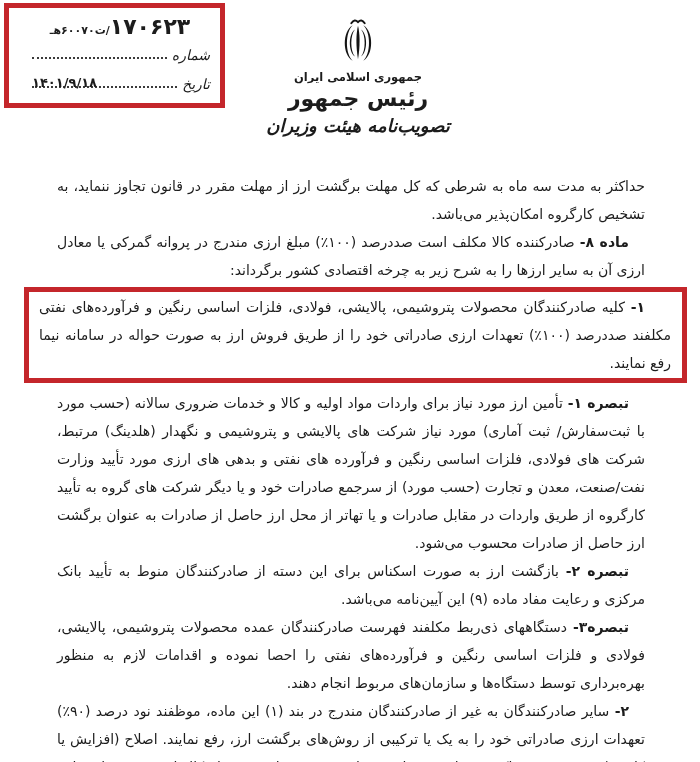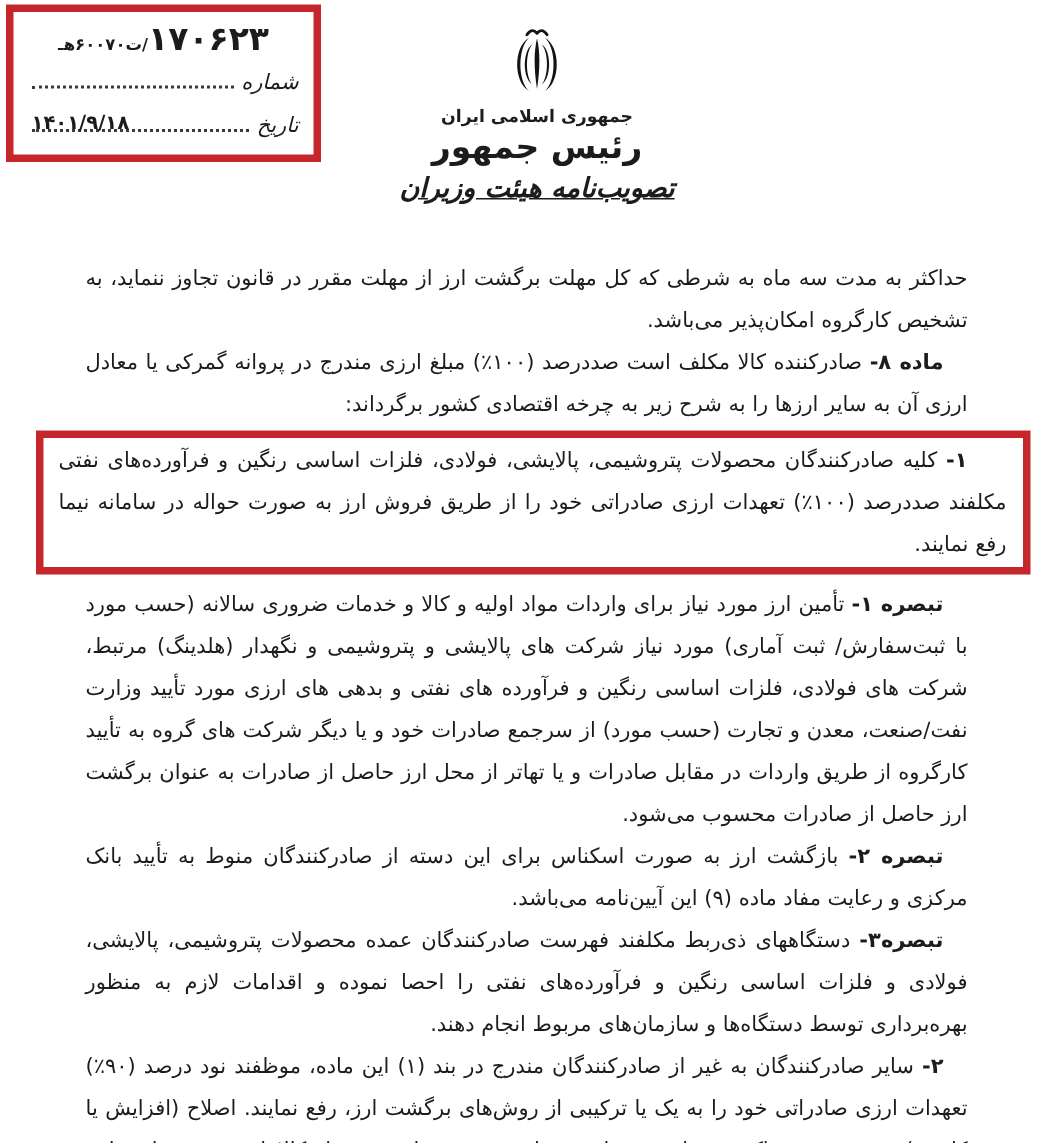--- a/index.html
+++ b/index.html
@@ -10,41 +10,41 @@
   html,body{margin:0;padding:0;background:#fff;}
   .page{
     position:relative;width:700px;height:762px;overflow:hidden;
     background:var(--paper);color:var(--ink);
     font-family:"DejaVu Sans",sans-serif;direction:rtl;
   }
 
   
   .stamp{
     position:absolute;top:3px;left:4px;width:180px;height:90px;
-    border:5px solid var(--red);padding:5px 10px 0 10px;direction:rtl;
+    border:5px solid var(--red);padding:5px 10px 0 21px;direction:rtl;
     background:var(--paper);
   }
   .stamp-num-row{text-align:center;white-space:nowrap;margin-top:1px;}
   .num-big{font-size:22px;font-weight:bold;letter-spacing:3px;}
   .num-suffix{font-size:11px;font-weight:bold;}
   .stamp-row{display:flex;align-items:flex-end;margin-top:8px;}
   .field-label{font-size:14px;font-weight:normal;font-style:italic;flex:0 0 auto;}
   .leader{flex:1 1 auto;border-bottom:2px dotted #3a3a3a;margin:0 5px 4px 2px;height:10px;}
   .date-leader{display:flex;justify-content:flex-end;align-items:flex-end;height:auto;}
   .date-value{font-size:13px;font-weight:bold;letter-spacing:1px;position:relative;top:4px;}
 
   
   .letterhead{
     position:absolute;top:18px;left:50%;transform:translateX(-50%);
     margin-left:8px;width:280px;text-align:center;
   }
   .emblem{width:44px;height:48px;display:block;margin:0 auto;}
   .country{font-size:11.5px;font-weight:bold;margin-top:4px;letter-spacing:.5px;}
   .office{font-size:22px;font-weight:bold;margin-top:1px;line-height:1.25;}
-  .doctype{font-size:18px;font-weight:bold;font-style:italic;margin-top:2px;text-decoration:underline;}
+  .doctype{font-size:18px;font-weight:bold;font-style:italic;margin-top:2px;}
 
   
   .doc-body{
     position:absolute;top:172px;right:55px;left:57px;
     font-size:14px;line-height:28px;text-align:justify;
   }
   .para{margin:0;text-indent:16px;}
   .no-indent{text-indent:0;}
   .lead{font-weight:bold;}
   .highlight{

